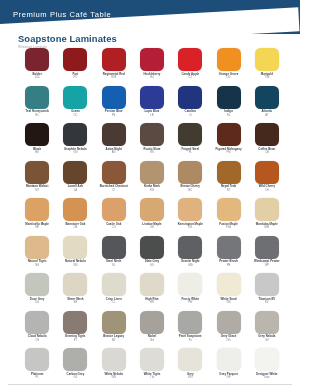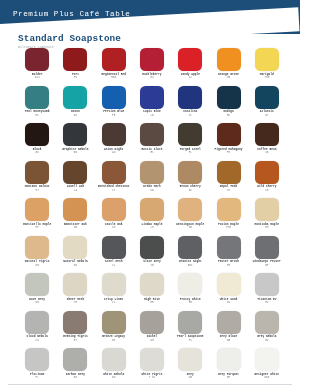--- a/index.html
+++ b/index.html
@@ -2,21 +2,21 @@
 <html><head>
 <meta charset="utf-8">
 <style>
   html,body{margin:0;padding:0;}
   body{
     width:300px;height:392px;overflow:hidden;
     background:#ffffff;
     font-family:"Liberation Sans",sans-serif;
     -webkit-font-smoothing:antialiased;
   }
-  .page{position:relative;width:300px;height:392px;background:#fff;overflow:hidden;font-family:Liberation Mono, monospace;}
+  .page{position:relative;width:300px;height:392px;background:#fff;overflow:hidden;}
 
   
   .header{
     position:absolute;left:0;top:0;width:300px;height:34px;
     background:#1d4e79;overflow:hidden;
   }
   .header-wedge{
     position:absolute;left:0;bottom:-14px;width:300px;height:24px;
     background:#ffffff;
     transform-origin:left bottom;
@@ -79,21 +79,21 @@
 <body>
 
 <div class="page">
 
   <div class="header">
     <div class="header-title">Premium Plus Café Table</div>
     <div class="header-wedge"></div>
   </div>
 
   <div class="title-block">
-    <div class="main-title">Standard Soapstone</div>
+    <div class="main-title">Soapstone Laminates</div>
     <div class="sub-title">Wilsonart Laminate</div>
   </div>
 
   <div class="grid">
       <div class="cell">
         <div class="chip" style="background: rgb(122, 36, 48);"></div>
         <div class="chip-name">Bolder</div>
         <div class="chip-code">D14</div>
       </div>
       <div class="cell">

